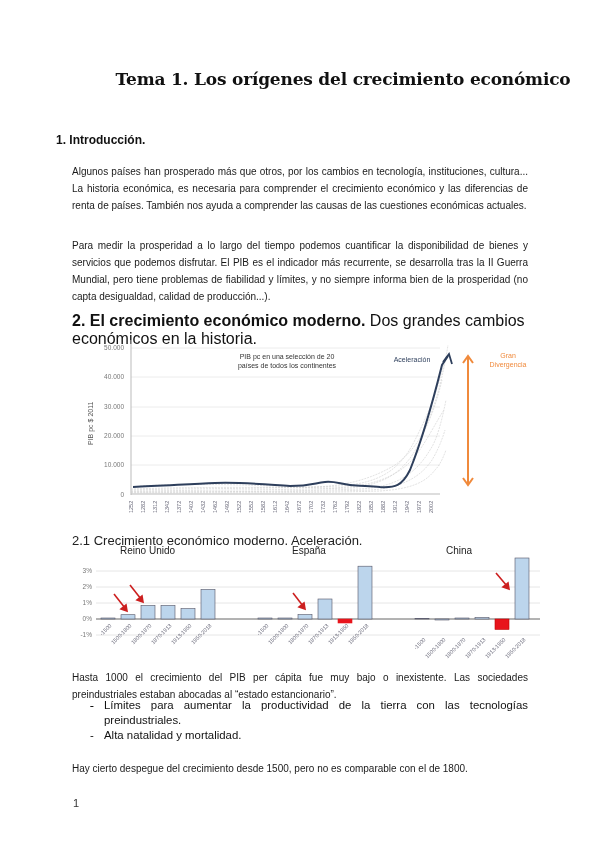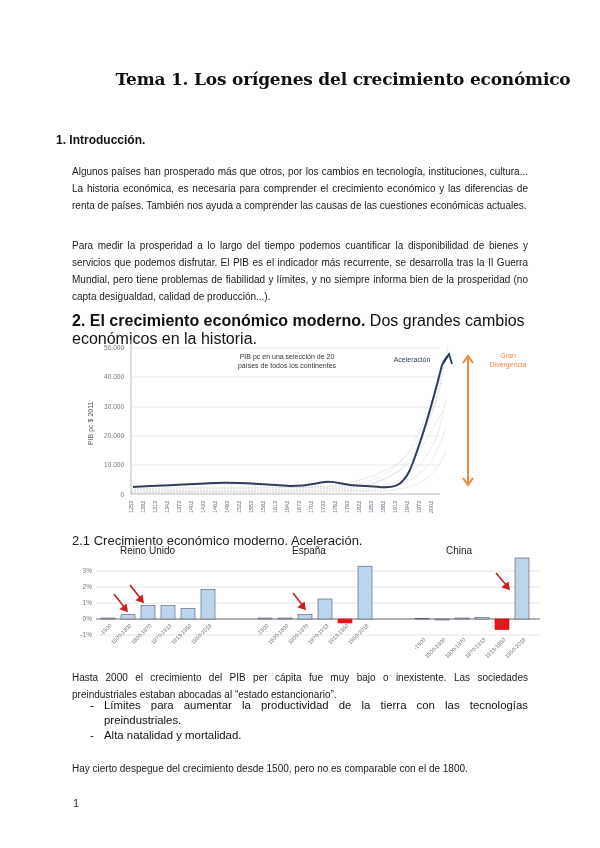--- a/index.html
+++ b/index.html
@@ -191,21 +191,21 @@
   <g font-size="5.5" fill="#667" text-anchor="end">
     <text transform="translate(426,640) rotate(-45)">-1500</text>
     <text transform="translate(446,640) rotate(-45)">1500-1800</text>
     <text transform="translate(466,640) rotate(-45)">1800-1870</text>
     <text transform="translate(486,640) rotate(-45)">1870-1913</text>
     <text transform="translate(506,640) rotate(-45)">1913-1950</text>
     <text transform="translate(526,640) rotate(-45)">1950-2018</text>
   </g>
 </svg>
 
-<div class="para" style="top:669px">Hasta 2000 el crecimiento del PIB per cápita fue muy bajo o inexistente. Las sociedades preindustriales estaban abocadas al “estado estancionario”.</div>
+<div class="para" style="top:669px">Hasta 1000 el crecimiento del PIB per cápita fue muy bajo o inexistente. Las sociedades preindustriales estaban abocadas al “estado estancionario”.</div>
 
 <ul class="bullets">
   <li><span class="dash">-</span></li>
   <li><span class="dash">-</span><span>Límites para aumentar la productividad de la tierra con las tecnologías preindustriales.</span></li>
   <li><span class="dash">-</span><span>Alta natalidad y mortalidad.</span></li>
 </ul>
 
 <div class="para" style="top:760px">Hay cierto despegue del crecimiento desde 1500, pero no es comparable con el de 1800.</div>
 
 <div class="pagenum">1</div>

